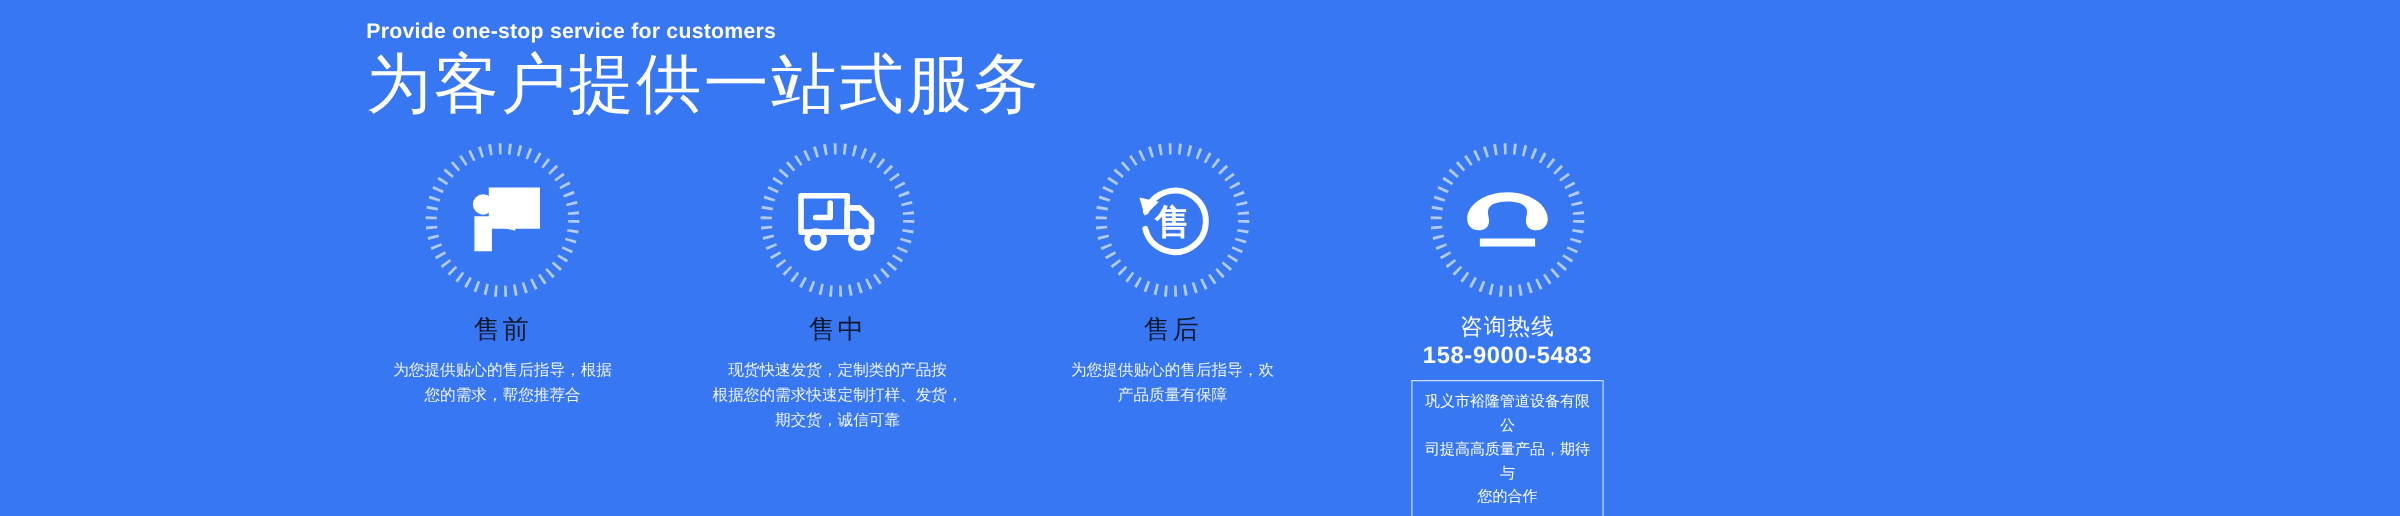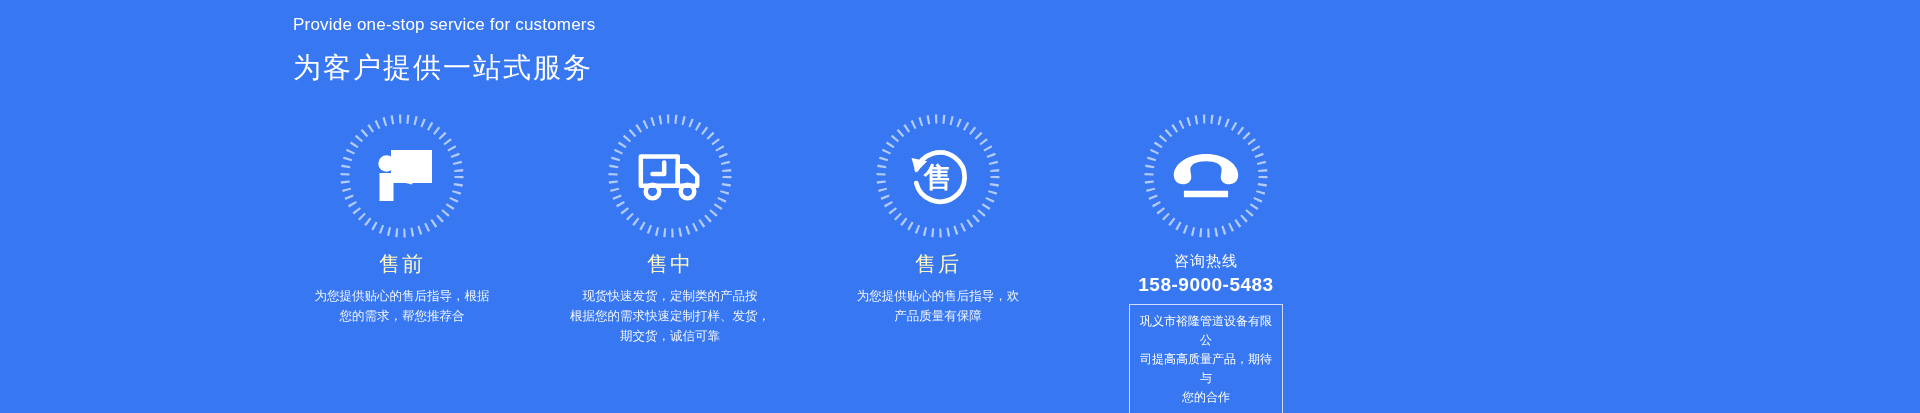--- a/index.html
+++ b/index.html
@@ -24,29 +24,29 @@
 
   
   .heading-block {
     position: absolute;
     left: 293px;
     top: 14px;
     text-align: left;
   }
   .eyebrow {
     font-size: 17px;
-    font-weight: 400;
+    font-weight: 700;
     letter-spacing: 0.2px;
     color: #ffffff;
     line-height: 22px;
     white-space: nowrap;
   }
   .headline {
     margin-top: 9px;
-    font-size: 28px;
+    font-size: 52px;
     font-weight: 400;
     letter-spacing: 2px;
     color: #ffffff;
     line-height: 46px;
     white-space: nowrap;
   }
 
   
   .columns {
     position: absolute;
@@ -90,34 +90,34 @@
     justify-content: center;
   }
   .glyph svg { display: block; }
 
   .col-title {
     margin-top: 10px;
     font-size: 21px;
     font-weight: 400;
     letter-spacing: 2px;
     line-height: 28px;
-    color: #fef9c3;
+    color: #0f172a;
   }
   .col-desc {
     margin-top: 8px;
     font-size: 12.5px;
     line-height: 20px;
     color: #f0f4ff;
     width: 230px;
   }
 
   
   .hotline-title {
     margin-top: 10px;
-    font-size: 15px;
+    font-size: 18px;
     letter-spacing: 1px;
     line-height: 22px;
     color: #ffffff;
     text-align: right;
   }
   .hotline-number {
     margin-top: 1px;
     font-size: 19px;
     font-weight: bold;
     letter-spacing: 0.5px;

